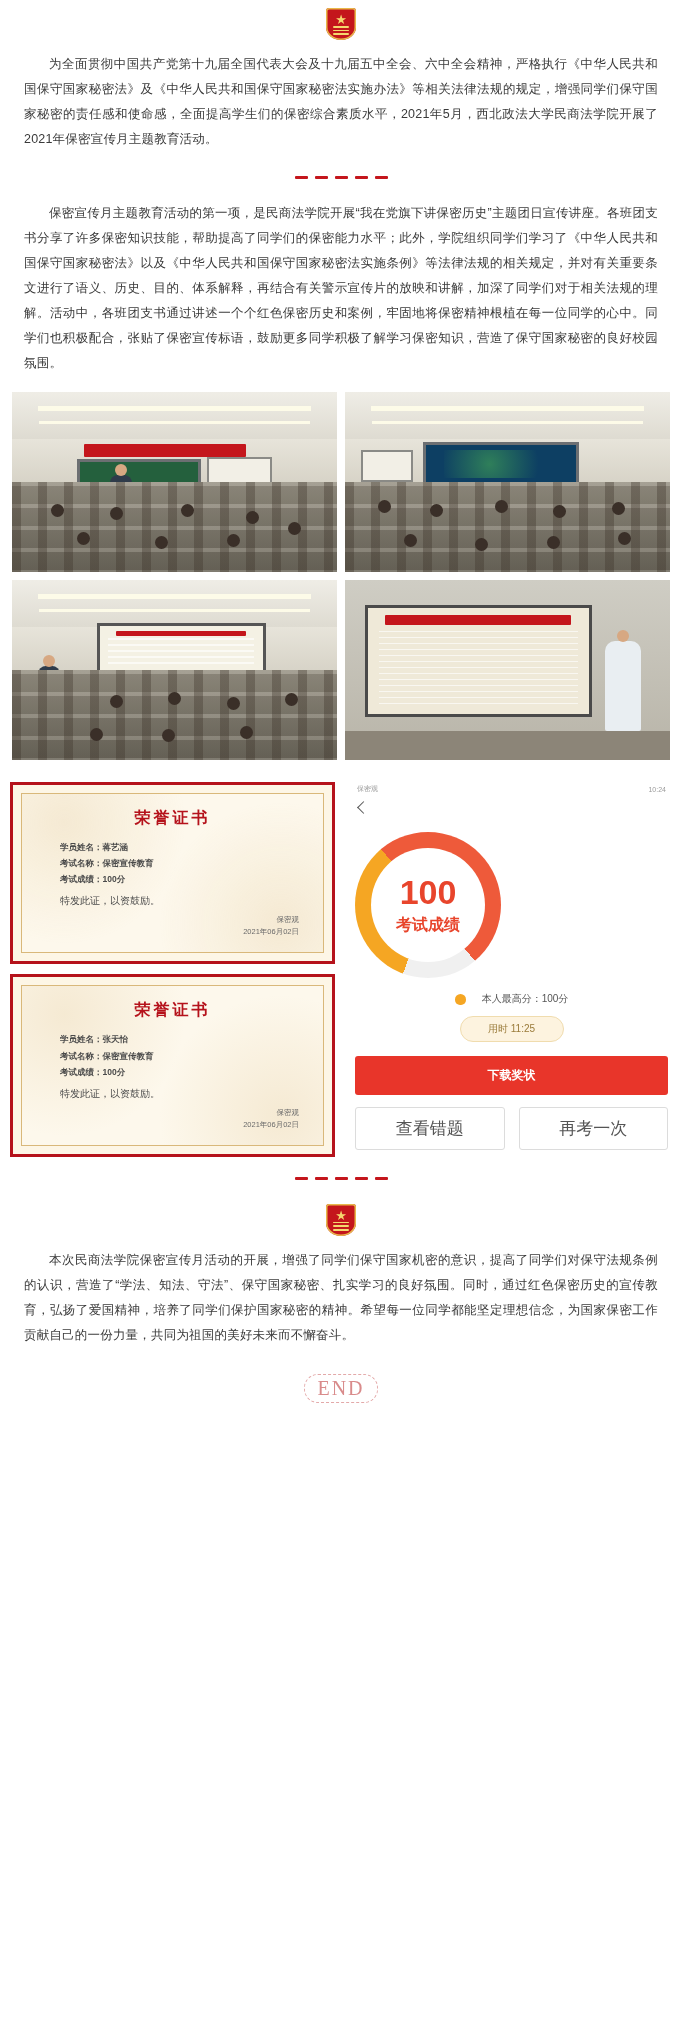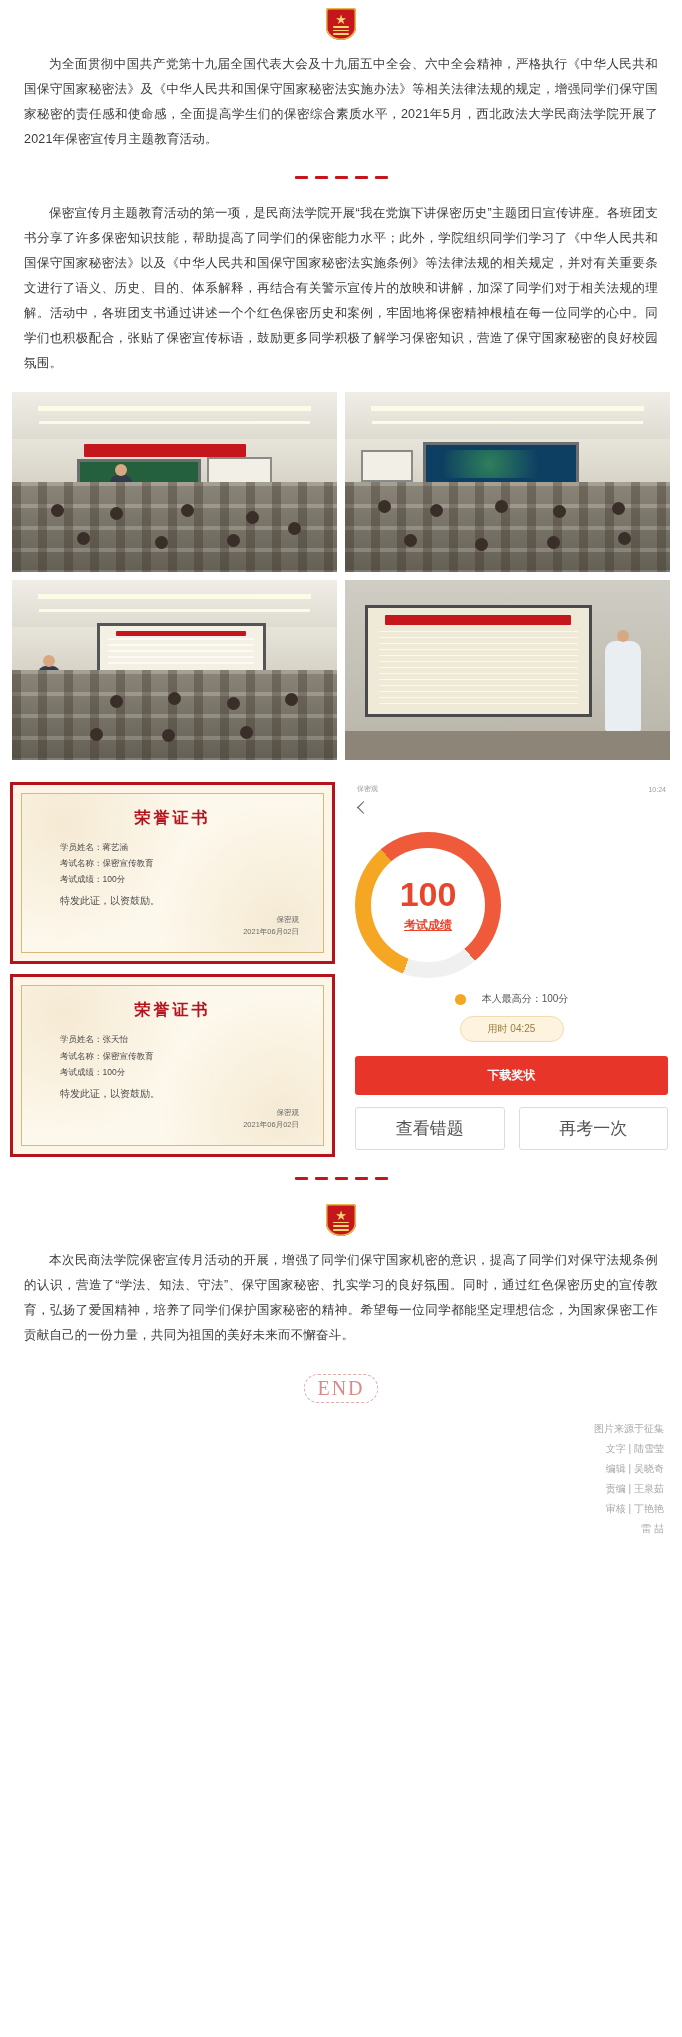--- a/index.html
+++ b/index.html
@@ -214,20 +214,21 @@
     font-weight: bold;
     color: #b5121b;
     letter-spacing: 3px;
     margin: 4px 0 10px 0;
   }
   .cert-line {
     font-size: 8.5px;
     color: #4a4a4a;
     line-height: 1.9;
     padding-left: 26px;
+    font-weight: bold;
   }
   .cert-note {
     font-size: 10px;
     color: #4a4a4a;
     padding-left: 26px;
     margin-top: 7px;
   }
   .cert-sign {
     text-align: right;
     font-size: 7.5px;
@@ -302,25 +303,24 @@
     align-items: center;
     justify-content: center;
   }
   .donut-score {
     font-size: 34px;
     font-weight: bold;
     color: #e8452c;
     line-height: 1;
   }
   .donut-label {
-    font-size: 12px;
+    font-size: 16px;
     color: #e8452c;
     margin-top: 6px;
     font-weight: bold;
-    text-decoration: underline;
   }
   .best-row {
     display: flex;
     justify-content: center;
     align-items: center;
     gap: 16px;
     font-size: 10px;
     color: #555;
     padding: 4px 0 10px 0;
   }
@@ -546,21 +546,21 @@
             <div class="donut-label">考试成绩</div>
           </div>
         </div>
       </div>
 
       <div class="best-row">
         <span class="medal-icon"></span>
         <span>本人最高分：100分</span>
       </div>
 
-      <div class="time-pill">用时 04:25</div>
+      <div class="time-pill">用时 11:25</div>
 
       <div class="btn-primary">下载奖状</div>
 
       <div class="btn-row">
         <div class="btn-ghost">查看错题</div>
         <div class="btn-ghost">再考一次</div>
       </div>
     </div>
 
   </div>
@@ -584,22 +584,14 @@
       </div>
     </div>
   </div>
 
   <p class="para">本次民商法学院保密宣传月活动的开展，增强了同学们保守国家机密的意识，提高了同学们对保守法规条例的认识，营造了“学法、知法、守法”、保守国家秘密、扎实学习的良好氛围。同时，通过红色保密历史的宣传教育，弘扬了爱国精神，培养了同学们保护国家秘密的精神。希望每一位同学都能坚定理想信念，为国家保密工作贡献自己的一份力量，共同为祖国的美好未来而不懈奋斗。</p>
 
   <div class="end-row">
     <div class="end-badge">END</div>
   </div>
 
-  <div class="credits">
-    <div>图片来源于征集</div>
-    <div>文字 | 陆雪莹</div>
-    <div>编辑 | 吴晓奇</div>
-    <div>责编 | 王泉茹</div>
-    <div>审核 | 丁艳艳</div>
-    <div>雷  喆</div>
-  </div>
 
 </div>
 
 </body></html>

